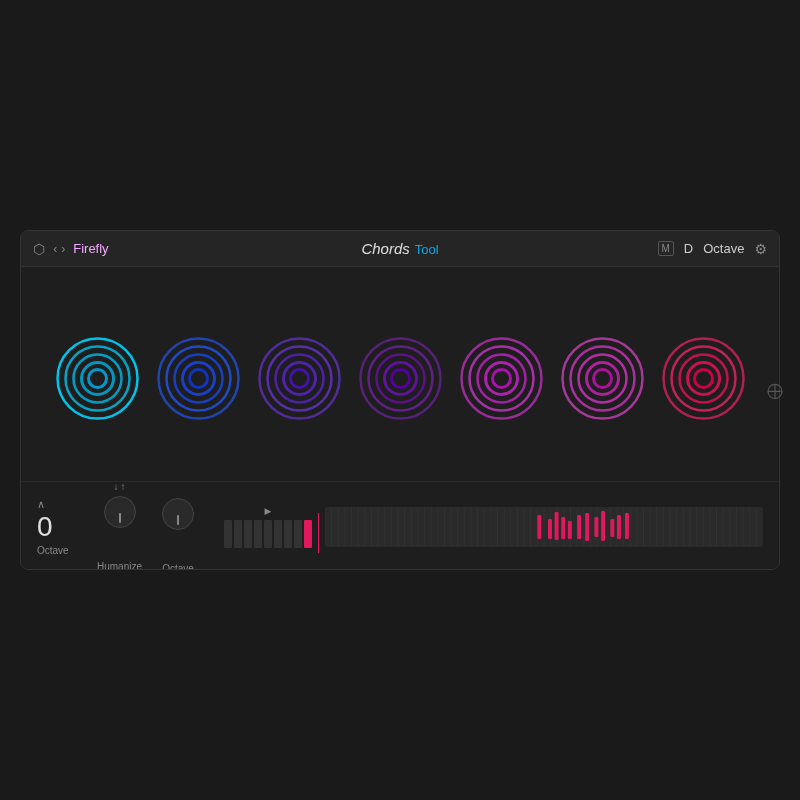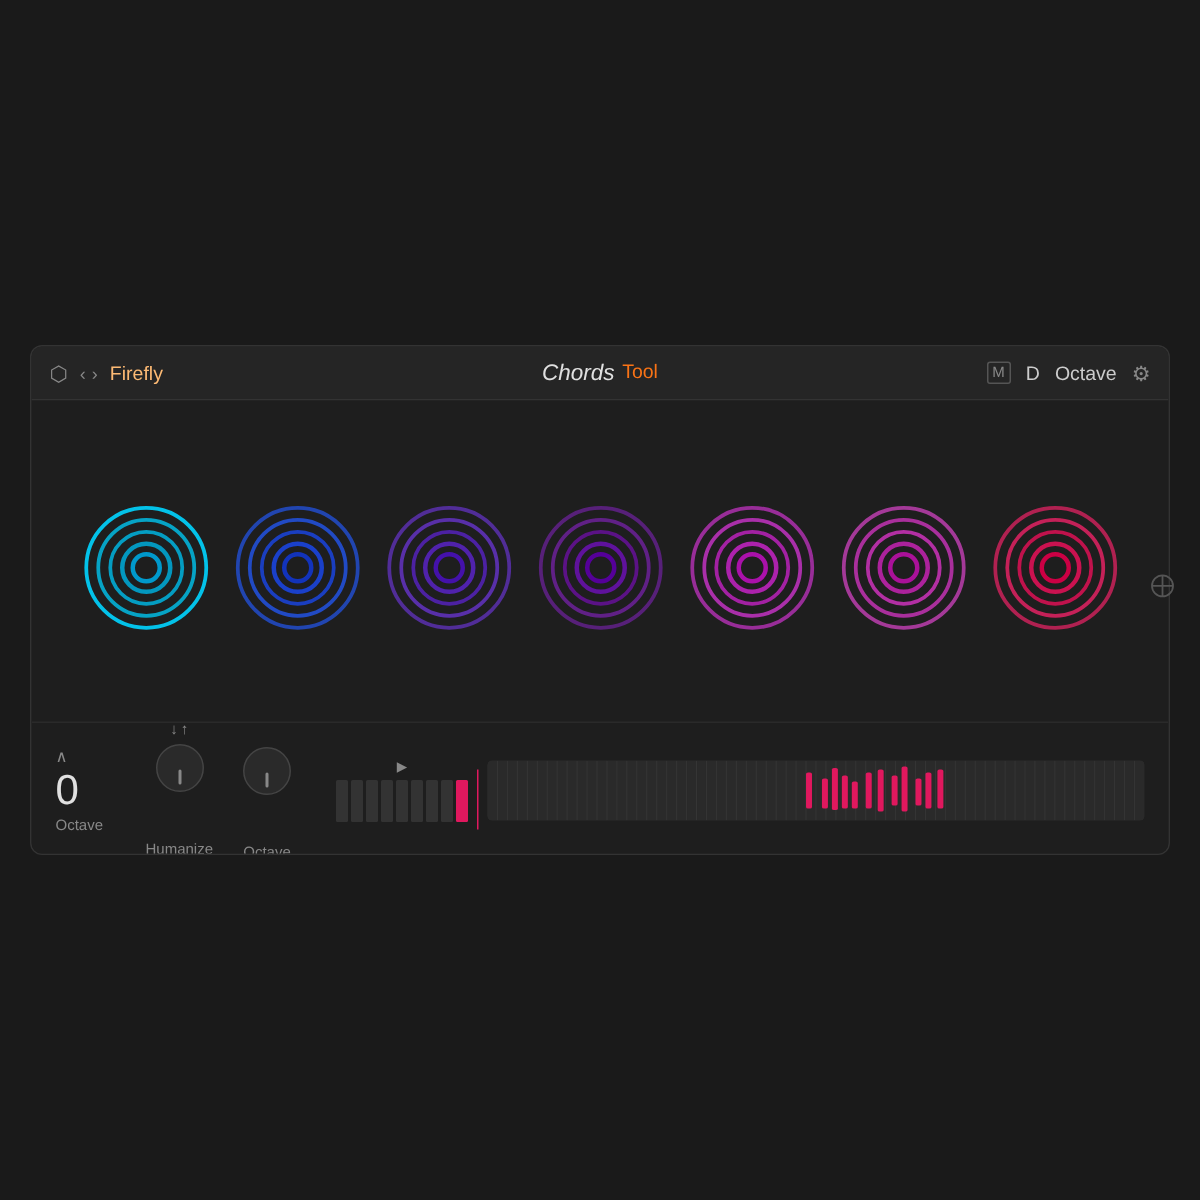--- a/index.html
+++ b/index.html
@@ -41,39 +41,39 @@
       display: flex;
       gap: 4px;
       color: #888;
       font-size: 12px;
     }
     .nav-arrow {
       cursor: pointer;
       color: #888;
     }
     .preset-name {
-      color: #fdba74;
+      color: #f0abfc;
       font-size: 13px;
     }
     .header-center {
       position: absolute;
       left: 50%;
       transform: translateX(-50%);
       display: flex;
-      align-items: flex-start;
+      align-items: flex-end;
       gap: 2px;
     }
     .chords-text {
       color: #e0e0e0;
       font-size: 15px;
       font-style: italic;
       font-weight: 500;
     }
     .tool-text {
-      color: #f97316;
+      color: #0ea5e9;
       font-size: 13px;
     }
     .header-right {
       display: flex;
       align-items: center;
       gap: 10px;
     }
     .key-label {
       color: #ccc;
       font-size: 13px;

